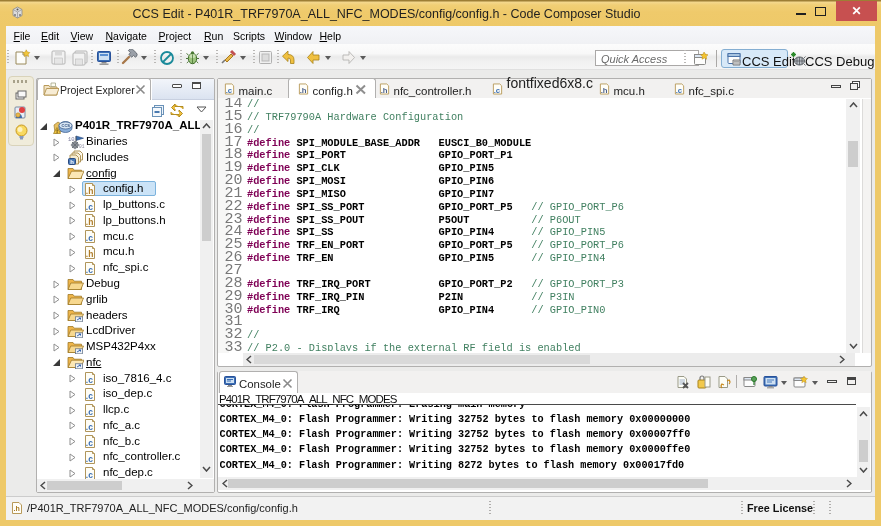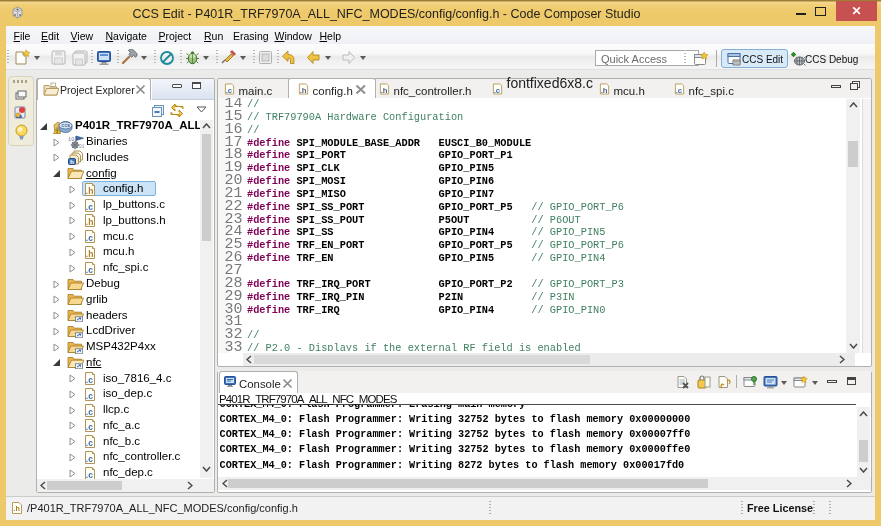--- a/index.html
+++ b/index.html
@@ -21,23 +21,23 @@
 #menubar span{position:absolute;top:4px;}
 #menubar u{text-decoration:underline;}
 
 #toolbar{left:6px;top:44px;width:869px;height:26px;
  background:linear-gradient(#fcfcfc 0%,#f8f8f8 38%,#eaeaea 52%,#f1f1f1 70%,#f5f5f5 100%);border-bottom:1px solid #e0e0e0;}
 .tbsep{position:absolute;top:50px;width:2px;height:14px;
  background:repeating-linear-gradient(#b9b7b5 0 1px,transparent 1px 3px);}
 .darr{position:absolute;width:0;height:0;border-left:3.5px solid transparent;border-right:3.5px solid transparent;border-top:4px solid #5a5a5a;}
 
 #qa{left:595px;top:50px;width:104px;height:16px;border:1px solid #aaa8a7;background:#fff;
- color:#6a6a6a;font-size:11px;line-height:16px;padding-left:5px;}
+ color:#6a6a6a;font-size:11px;line-height:16px;padding-left:5px;font-style:italic;}
 #persp1{left:721px;top:49px;width:67px;height:19px;border:1px solid #84aed2;background:#d8e9f8;border-radius:3px;}
-.ptext{position:absolute;top:53.5px;font-size:10px;color:#111;}
+.ptext{position:absolute;top:53.5px;font-size:13px;color:#111;}
 
 #mainbg{left:6px;top:70px;width:869px;height:426px;background:#ebebea;}
 
 #ministrip{left:8px;top:76px;width:26px;height:70px;background:#f0ecdb;border:1px solid #d9d3ba;border-radius:4px;}
 
 #explorer{left:36px;top:78px;width:179px;height:415px;background:#fff;
  border:1px solid #b1b0af;border-radius:2px;}
 #exptab{left:37px;top:78px;width:114px;height:22px;background:#fff;border:1px solid #b1b0af;
  border-bottom:none;border-top-left-radius:3px;border-top-right-radius:3px;}
 #exphead{left:152px;top:79px;width:62px;height:21px;background:linear-gradient(#f2f5fa,#dbe3f0);border-bottom:1px solid #c8d0e0;}
@@ -89,21 +89,21 @@
 <div class="abs" id="closebtn">✕</div>
 
 <div class="abs" id="client"></div>
 <div class="abs" id="menubar">
  <span style="left:7.5px"><u>F</u>ile</span>
  <span style="left:35px"><u>E</u>dit</span>
  <span style="left:64.5px"><u>V</u>iew</span>
  <span style="left:99.5px"><u>N</u>avigate</span>
  <span style="left:152.5px"><u>P</u>roject</span>
  <span style="left:198px"><u>R</u>un</span>
- <span style="left:227px">Erasing</span>
+ <span style="left:227px">Scripts</span>
  <span style="left:268.5px"><u>W</u>indow</span>
  <span style="left:313.5px"><u>H</u>elp</span>
 </div>
 <div class="abs" id="toolbar"></div>
 
 <g id="tbicons">
 <div class="tbsep" style="left:7px"></div>
 <svg class="abs" style="left:14px;top:49px" width="17" height="17">
       <path d="M2 3 L9 3 L12 6 L12 15 L2 15 Z" fill="#fdfdfa" stroke="#9a8a5a"></path>
       <path d="M9 3 L9 6 L12 6" fill="#efe8d0" stroke="#9a8a5a"></path>

